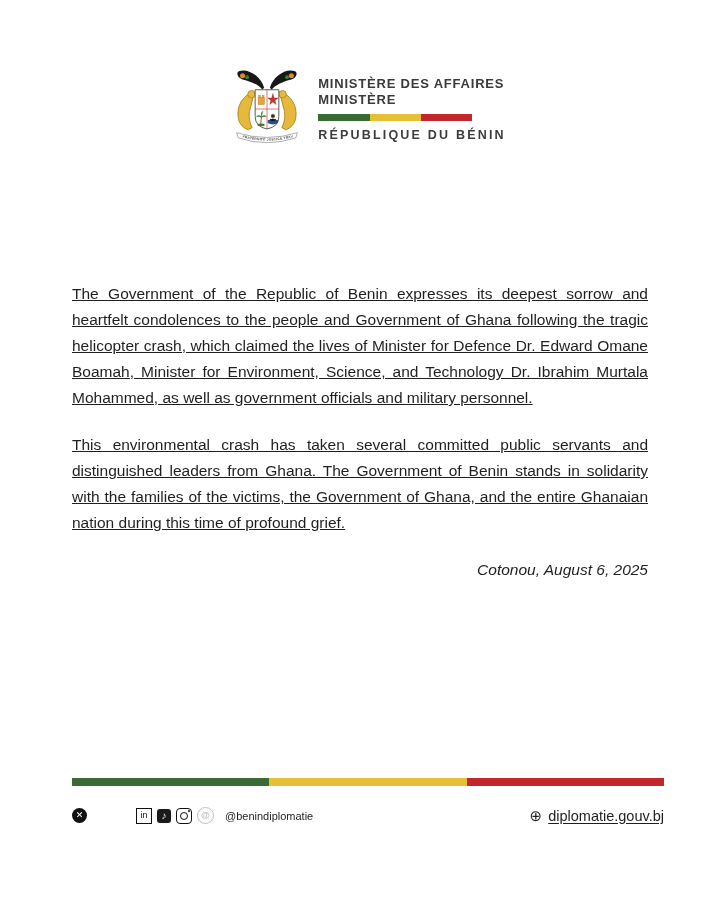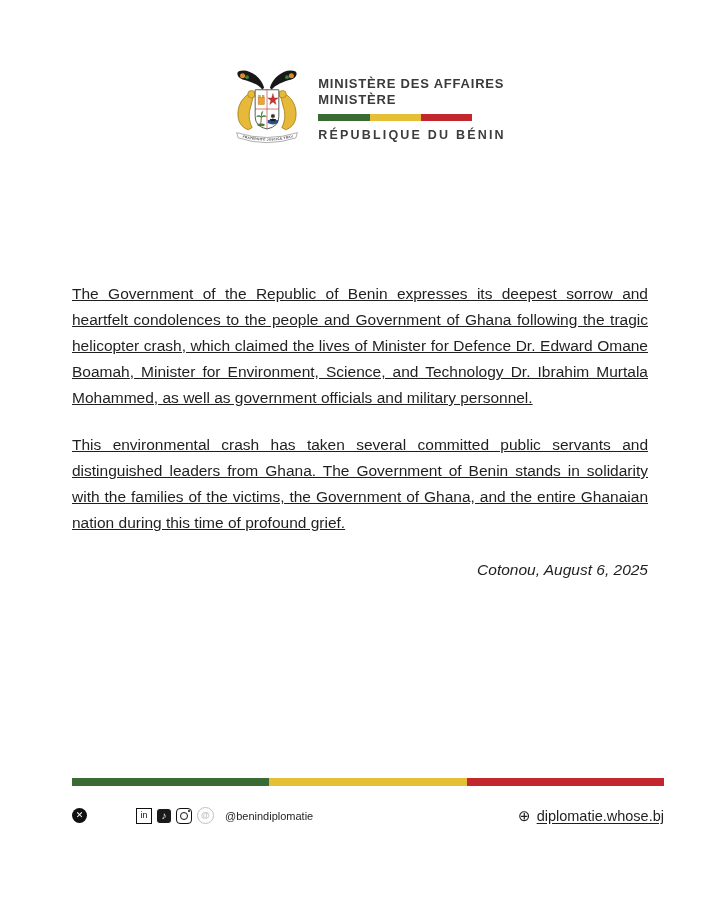--- a/index.html
+++ b/index.html
@@ -196,18 +196,18 @@
       <div class="social">
         <span class="soc-ic ic-x">✕</span>
         <span class="soc-ic ic-li">in</span>
         <span class="soc-ic ic-tk">♪</span>
         <span class="soc-ic ic-ig"></span>
         <span class="soc-ic ic-th">@</span>
         <span class="handle">@benindiplomatie</span>
       </div>
       <div class="site">
         <span class="globe">⊕</span>
-        <span class="weblink">diplomatie.whose.bj</span>
+        <span class="weblink">diplomatie.gouv.bj</span>
       </div>
     </div>
   </div>
 
 </div>
 
 </body></html>

